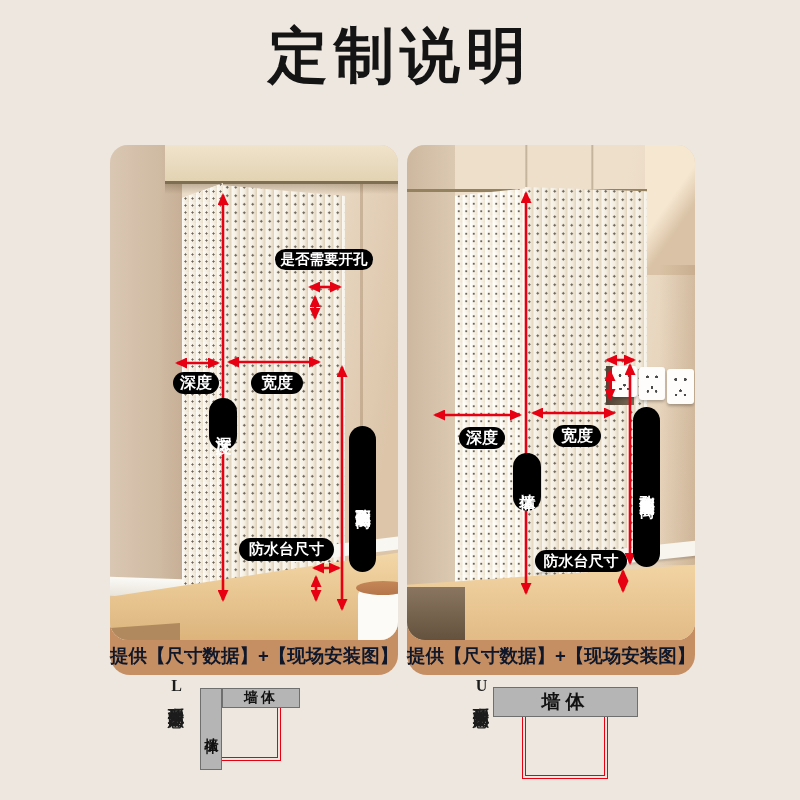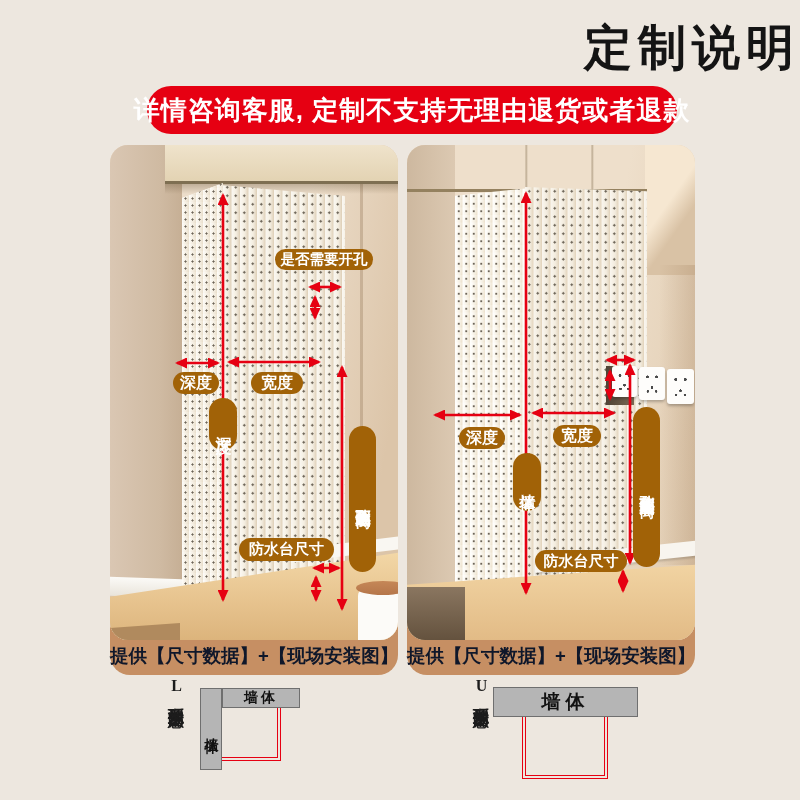--- a/index.html
+++ b/index.html
@@ -1,37 +1,37 @@
 <!DOCTYPE html>
 <html><head>
 <meta charset="utf-8">
 <style>
   html,body{margin:0;padding:0;background:#EDE7DF;}
   #page{position:relative;width:800px;height:800px;background:#EDE7DF;overflow:hidden;
         font-family:"Liberation Sans",sans-serif;}
   
-  .title{position:absolute;left:0;top:16px;width:800px;text-align:right;
-         font-family:"Liberation Serif",serif;font-weight:900;font-size:48px;
+  .title{position:absolute;left:0;top:16px;width:800px;text-align:center;
+         font-family:"Liberation Serif",serif;font-weight:900;font-size:60px;
          letter-spacing:6px;color:#141414;}
   .banner{position:absolute;left:147px;top:86px;width:530px;height:48px;background:#E60012;
           border-radius:26px;display:flex;align-items:center;justify-content:center;
           color:#fff;font-weight:bold;font-size:26px;letter-spacing:1px;white-space:nowrap;}
   
   .card{position:absolute;top:145px;width:288px;height:530px;background:#C68F63;border-radius:20px;}
   .card.left{left:110px;} .card.right{left:407px;}
   .photo{position:absolute;left:0;top:0;width:288px;height:495px;border-radius:18px;
          overflow:hidden;background:#e9dac6;}
   .caption{position:absolute;left:0;bottom:4px;width:288px;height:30px;line-height:30px;
            text-align:center;color:#0f172a;font-weight:bold;font-size:18.5px;white-space:nowrap;}
   
   .abs{position:absolute;}
   .pegdots{background-image:radial-gradient(circle,#675f52 1px,transparent 1.35px);}
   .svgLayer{position:absolute;left:0;top:0;z-index:3;}
   
-  .pill{position:absolute;z-index:4;background:#a16207;color:#fff;font-weight:bold;
+  .pill{position:absolute;z-index:4;background:#000000;color:#fff;font-weight:bold;
         display:flex;align-items:center;justify-content:center;border-radius:12px;
         font-size:16px;white-space:nowrap;text-align:right;}
   .pill.vert{writing-mode:vertical-rl;text-orientation:upright;border-radius:14px;
              letter-spacing:1px;}
   
   .dgroup{position:absolute;}
   .dlabel{position:absolute;writing-mode:vertical-rl;text-orientation:upright;
           font-family:"Liberation Serif",serif;font-weight:600;font-size:16px;
           letter-spacing:1px;color:#1c1c1c;}
   .gbar{position:absolute;background:#B5B5B5;border:1px solid #6F6F6F;box-sizing:border-box;
@@ -42,21 +42,20 @@
         border-bottom:4px double #E60012;}
   .redU{position:absolute;box-sizing:border-box;border-left:4px double #E60012;
         border-right:4px double #E60012;border-bottom:4px double #E60012;}
 </style>
 </head>
 <body>
 
 <div id="page">
 
   <div class="title">定制说明</div>
-  <div class="banner">详情咨询客服, 定制不支持无理由退货或者退款</div>
 
   <div class="card left">
     <div class="photo">
 
       <div class="abs" style="inset:0;background:linear-gradient(100deg,#ecddca 55%,#dcc5a9 88%);"></div>
       <div class="abs" style="left:0;top:0;width:72px;height:100%;background:linear-gradient(90deg,#dac7b3,#cfbaa2 70%,#c6af95);"></div>
       <div class="abs" style="left:250px;top:38px;width:3px;height:330px;background:rgba(150,120,90,.35);"></div>
       <div class="abs" style="left:55px;top:0;width:233px;height:36px;background:linear-gradient(180deg,#efe3cb,#e3d3b3);border-bottom:3px solid #7e6f52;"></div>
       <div class="abs" style="left:55px;top:39px;width:233px;height:10px;background:linear-gradient(180deg,rgba(90,70,40,.30),transparent);"></div>
       <div class="abs pegdots" style="left:72px;top:36px;width:41px;height:428px;background-size:7px 7px;background-color:#fbf8f2;background-image:radial-gradient(circle,#6e665a .9px,transparent 1.2px),linear-gradient(100deg,#fffefb,#f1e9da 70%,#e8ddca);clip-path:polygon(0 4%,100% .5%,100% 97%,0 100%);"></div>

